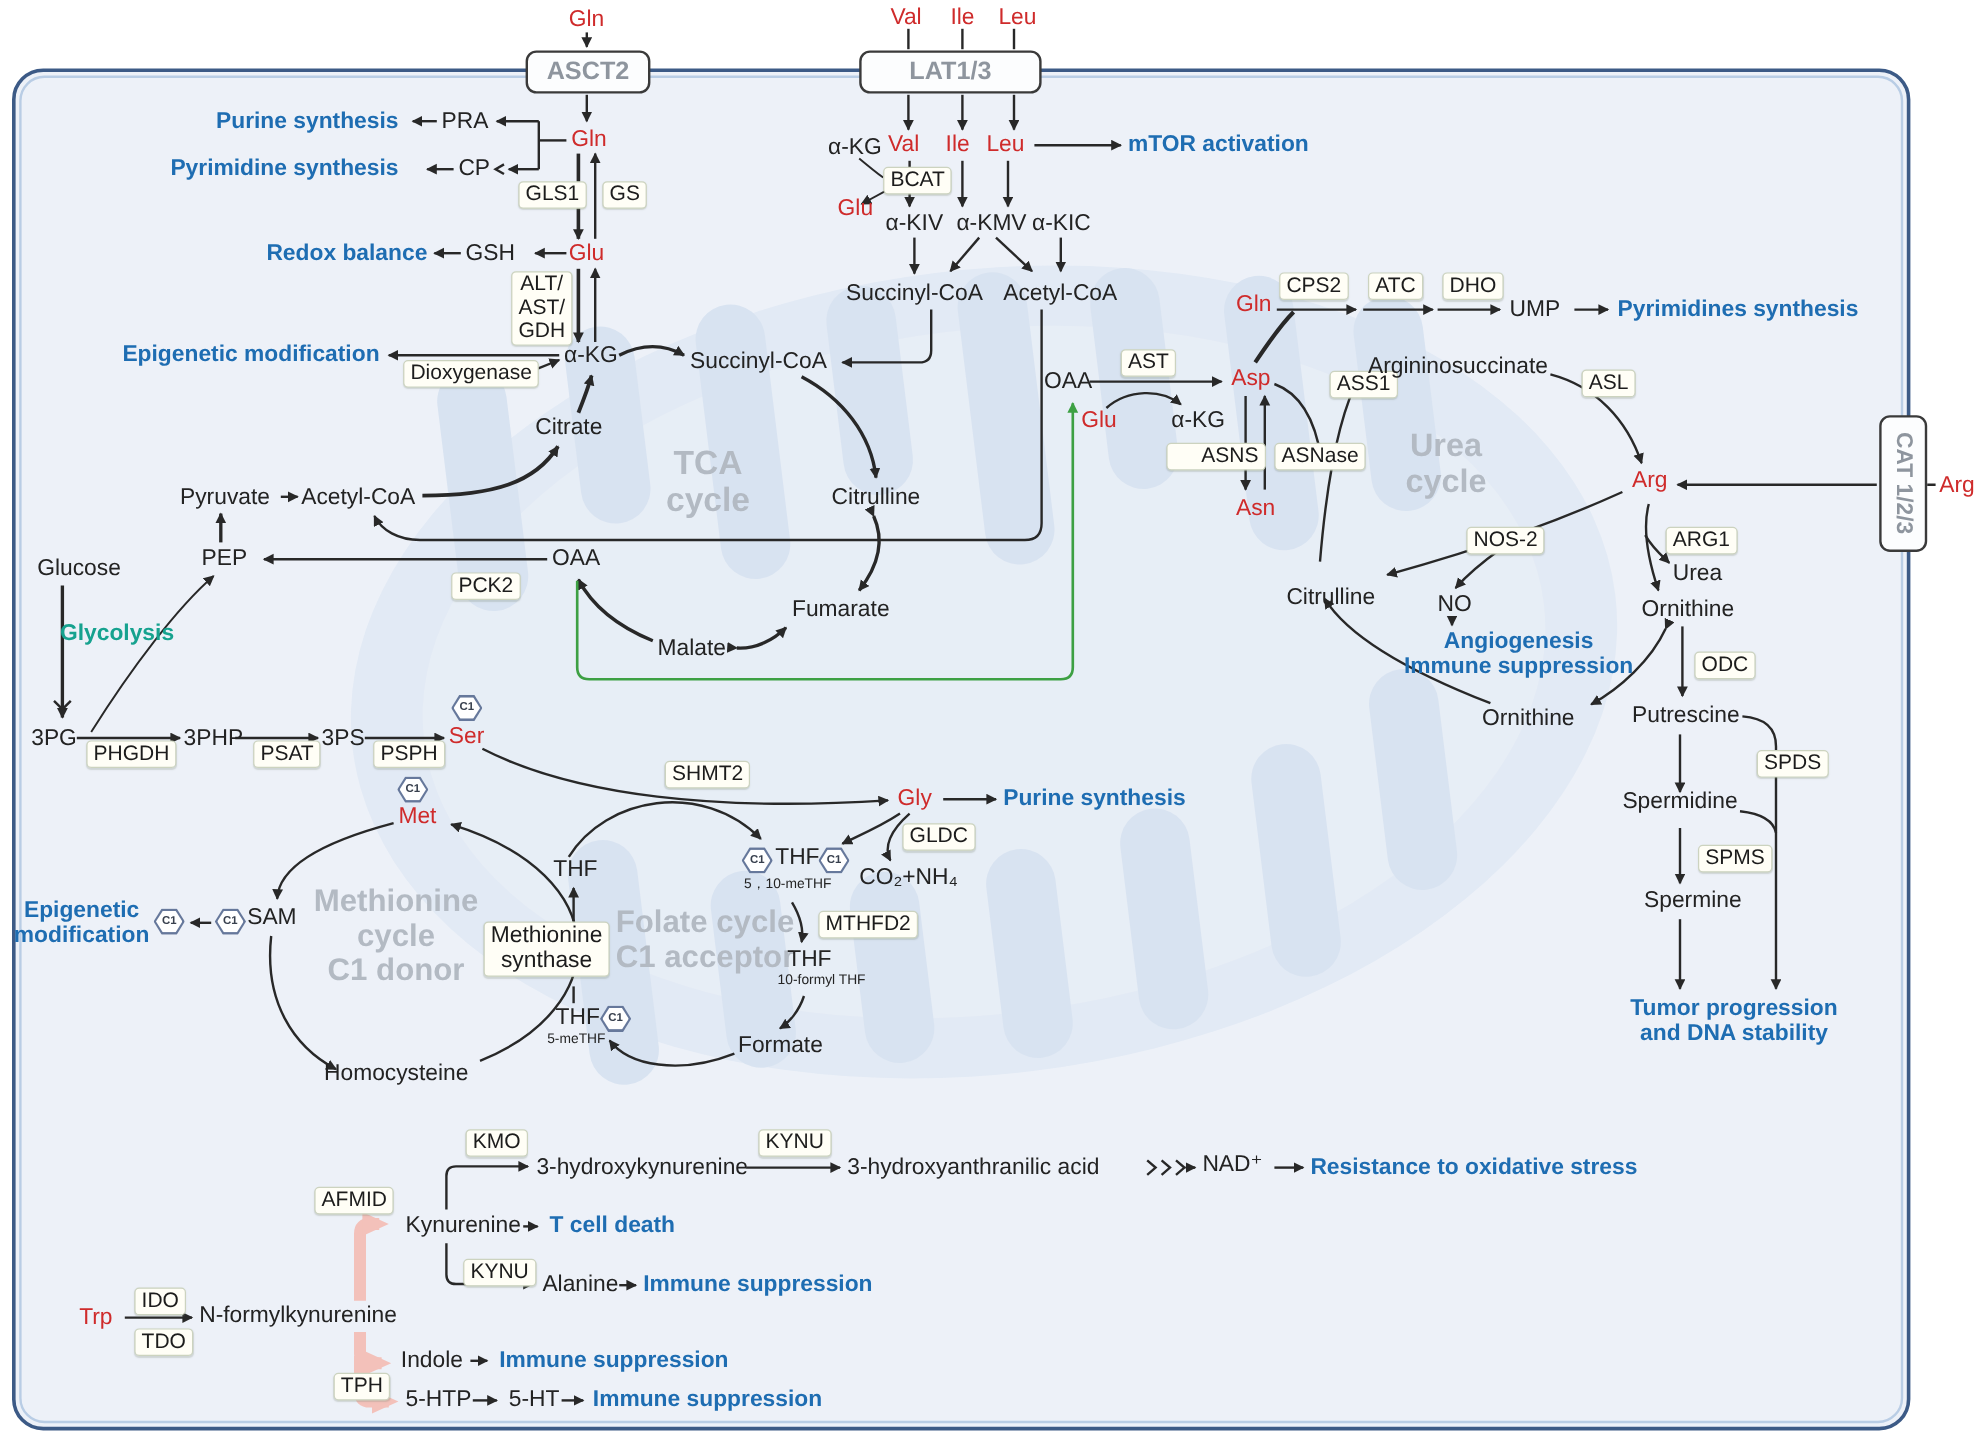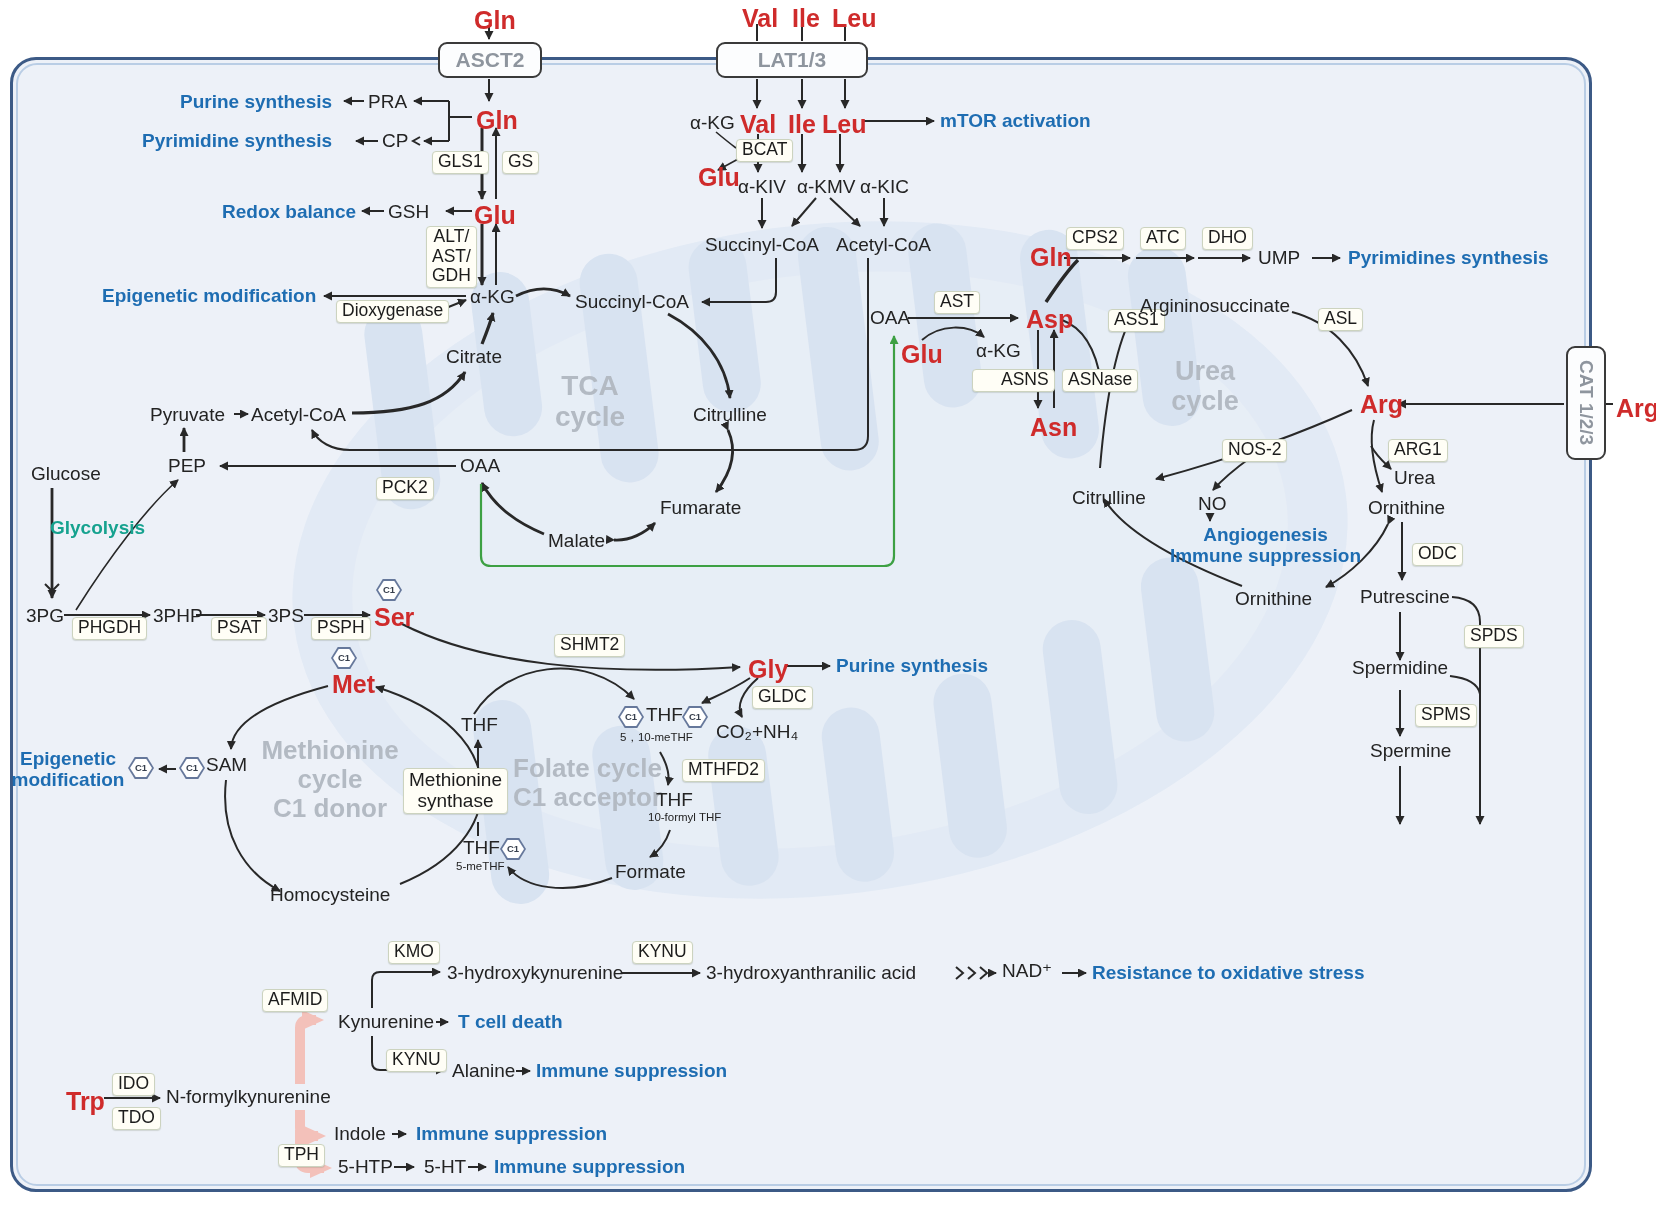--- a/index.html
+++ b/index.html
@@ -7,21 +7,21 @@
          font-family:"Liberation Sans","DejaVu Sans",sans-serif;}
   
   #cell{position:absolute;left:10px;top:57px;width:1582px;height:1135px;
         background:#edf1f8;border:3px solid #3c5a86;border-radius:26px;box-sizing:border-box;}
   #cell:after{content:"";position:absolute;left:3px;top:3px;right:3px;bottom:3px;
         border:2px solid #b9cde5;border-radius:21px;pointer-events:none;}
   svg{position:absolute;left:0;top:0;}
   #labels{position:absolute;left:0;top:0;width:1656px;height:1205px;}
   #labels span{position:absolute;white-space:pre-line;line-height:1.12;}
   .m   {font-size:19px;color:#232323;font-weight:500;}
-  .aa  {font-size:25px;color:#cf2b2b;font-weight:700;}
+  .aa  {font-size:19px;color:#cf2b2b;font-weight:400;}
   .out {font-size:19px;color:#1e6db2;font-weight:700;}
   .teal{font-size:19px;color:#16a28f;font-weight:700;}
   .enz {font-size:17.5px;color:#1c1c1c;font-weight:500;background:#fffef6;
         border:1px solid #ccd3bf;border-radius:4px;padding:0 5px 1px 5px;
         box-shadow:0 1px 1px rgba(120,130,110,.25);}
   .wm  {color:#b3bac3;font-weight:600;text-align:center;}
   .tr  {position:absolute;background:#fcfdfe;border:2px solid #3a3a3a;border-radius:9px;
         color:#8e959e;font-size:21px;font-weight:600;display:flex;align-items:center;
         justify-content:center;box-sizing:border-box;}
   .vert{writing-mode:vertical-rl;}
@@ -305,20 +305,22 @@
     <span class="m" style="left:1394px;top:467px;">Urea</span>
     <span class="m" style="left:1368px;top:497px;">Ornithine</span>
     <span class="enz" style="left:1412px;top:543px;">ODC</span>
     <span class="m" style="left:1235px;top:588px;">Ornithine</span>
 
     <span class="m" style="left:1360px;top:586px;">Putrescine</span>
     <span class="enz" style="left:1464px;top:625px;">SPDS</span>
     <span class="m" style="left:1352px;top:657px;">Spermidine</span>
     <span class="enz" style="left:1415px;top:704px;">SPMS</span>
     <span class="m" style="left:1370px;top:740px;">Spermine</span>
+    <span class="out ctr" style="left:1345px;top:830px;width:200px;">Tumor progression
+and DNA stability</span>
 
     <span class="hex" style="left:331px;top:647px;"><span class="hexin">C1</span></span>
     <span class="aa" style="left:332px;top:670px;">Met</span>
     <span class="wm ctr" style="left:250px;top:736px;width:160px;font-size:26px;">Methionine
 cycle
 C1 donor</span>
     <span class="m" style="left:206px;top:754px;">SAM</span>
     <span class="hex" style="left:179px;top:757px;"><span class="hexin">C1</span></span>
     <span class="hex" style="left:128px;top:757px;"><span class="hexin">C1</span></span>
     <span class="out ctr" style="left:10px;top:748px;width:116px;">Epigenetic

